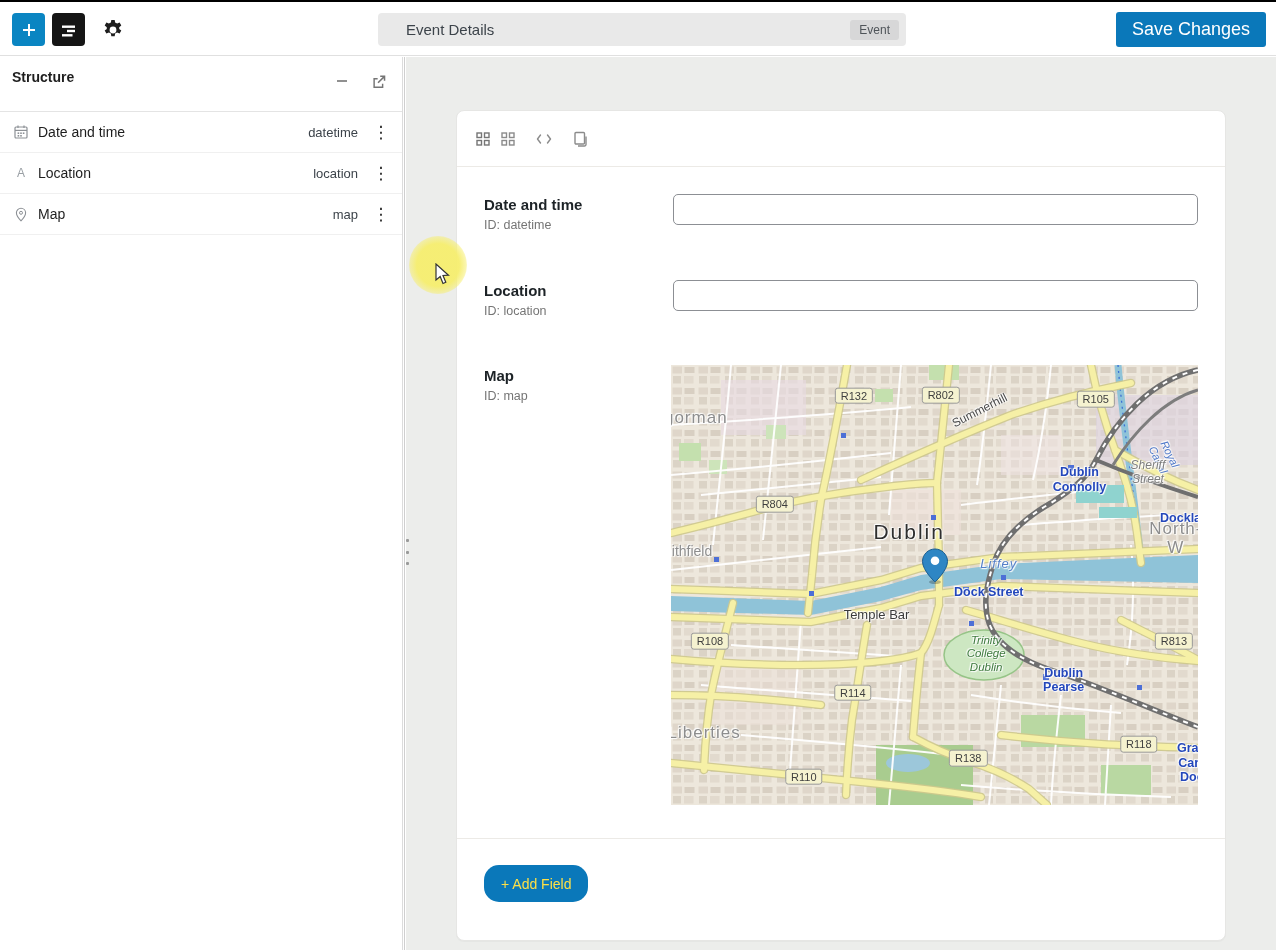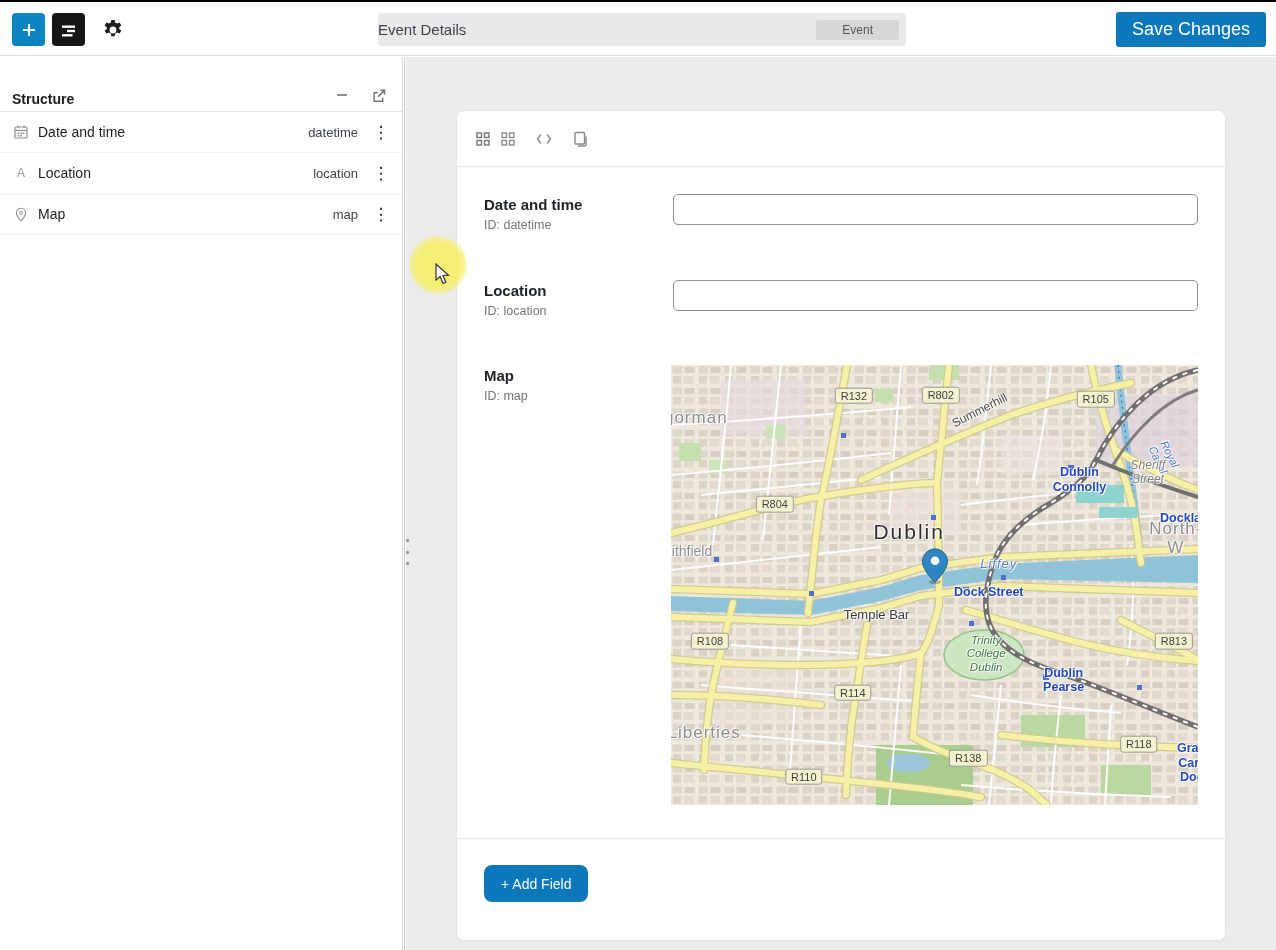--- a/index.html
+++ b/index.html
@@ -10,31 +10,31 @@
   .top-strip { position:absolute; left:0; top:0; width:1276px; height:2px; background:#000; z-index:60; }
   .toolbar { position:absolute; left:0; top:2px; width:1276px; height:54px; background:#fff;
     border-bottom:1px solid #e0e0e0; z-index:50; }
   .tb-btn { position:absolute; width:33px; height:33px; border:none; border-radius:4px; cursor:pointer;
     display:flex; align-items:center; justify-content:center; }
   .btn-add { left:12px; top:11px; background:#0a85c2; color:#fff; font-size:22px; line-height:1; }
   .btn-list { left:52px; top:11px; background:#151515; }
   .btn-gear { left:96px; top:11px; background:transparent; }
   .title-wrap { position:absolute; left:378px; top:11px; width:528px; height:33px; background:#e9e9e9;
     border-radius:4px; display:flex; align-items:center; }
-  .title-text { flex:1; padding-left:0; font-size:15px; color:#3c434a; }
+  .title-text { flex:1; padding-left:28px; font-size:15px; color:#3c434a; }
   .title-badge { margin-right:7px; background:#d7d7d8; color:#4f5459; font-size:12px;
-    padding:3px 26px; border-radius:3px; }
+    padding:3px 9px; border-radius:3px; }
   .btn-save { position:absolute; right:10px; top:10px; height:35px; padding:0 16px;
     background:#0a78ba; color:#fff; border:none; border-radius:3px; font-size:18px; cursor:pointer;
     font-family:"Liberation Sans", sans-serif; }
 
   
   .sidebar { position:absolute; left:0; top:57px; width:403px; bottom:0; background:#fff;
     border-right:1px solid #dcdcdc; z-index:40; }
-  .sb-head { height:55px; display:flex; align-items:flex-end; padding:4px 12px; border-bottom:1px solid #e4e4e4; }
+  .sb-head { height:55px; display:flex; align-items:flex-start; padding:12px 12px; border-bottom:1px solid #e4e4e4; }
   .sb-title { font-size:14px; font-weight:bold; color:#1e1e1e; flex:1; }
   .sb-ico { width:24px; height:24px; display:flex; align-items:center; justify-content:center;
     color:#757575; cursor:pointer; margin-left:12px; }
   .sb-row { height:41px; display:flex; align-items:center; padding:0 12px;
     border-bottom:1px solid #f0f0f0; cursor:pointer; }
   .sb-row-icon { width:18px; height:18px; margin-right:8px; display:flex; align-items:center;
     justify-content:center; color:#8d9196; font-size:12px; }
   .sb-row-label { flex:1; font-size:14px; color:#1e1e1e; }
   .sb-row-id { font-size:13px; color:#3c434a; margin-right:14px; }
   .sb-kebab { width:18px; text-align:center; font-size:17px; color:#1e1e1e; cursor:pointer;
@@ -68,22 +68,22 @@
   .fr-3 { margin-top:47px; }
   .f-labelcol { width:189px; padding-top:1px; }
   .f-label { font-size:15px; font-weight:bold; color:#1d2327; line-height:20px; }
   .f-id { font-size:12.5px; color:#757575; margin-top:3px; }
   .f-control { flex:1; }
   .f-input { width:100%; height:31px; border:1px solid #8c8f94; border-radius:5px; background:#fff;
     font-size:14px; padding:0 8px; font-family:"Liberation Sans", sans-serif; }
 
   .card-divider { margin-top:33px; height:1px; background:#eceae6; }
   .card-footer { padding:26px 27px; }
-  .btn-addfield { height:37px; padding:0 17px; background:#0a78ba; color:#ffffff; border:none;
-    border-radius:8px; font-size:14px; cursor:pointer; font-family:"Liberation Sans", sans-serif; }
+  .btn-addfield { height:37px; padding:0 17px; background:#0a78ba; color:#fde047; border:none;
+    border-radius:15px; font-size:14px; cursor:pointer; font-family:"Liberation Sans", sans-serif; }
 
   
   .map-box { position:relative; width:527px; height:440px; overflow:hidden; background:#f0ebe0; }
   .map-box svg.base { position:absolute; inset:0; }
   .ml { position:absolute; white-space:pre-line; text-align:center; pointer-events:none;
     text-shadow:0 0 2px #fff, 0 0 2px #fff, 1px 1px 1px #fff, -1px -1px 1px #fff; line-height:1.15; }
   .ml.city { font-size:21px; color:#2f2f2f; letter-spacing:2px; }
   .ml.district { font-size:17px; color:#8d8d8d; letter-spacing:1px; }
   .ml.district-sm { font-size:14px; color:#8d8d8d; }
   .ml.street { font-size:13px; color:#3b3b3b; }

